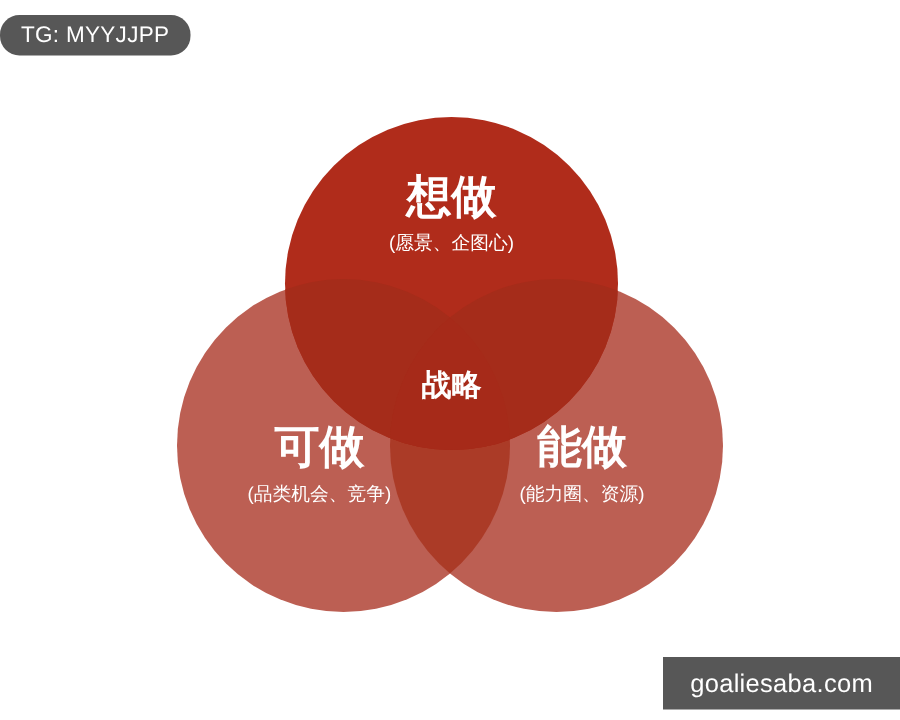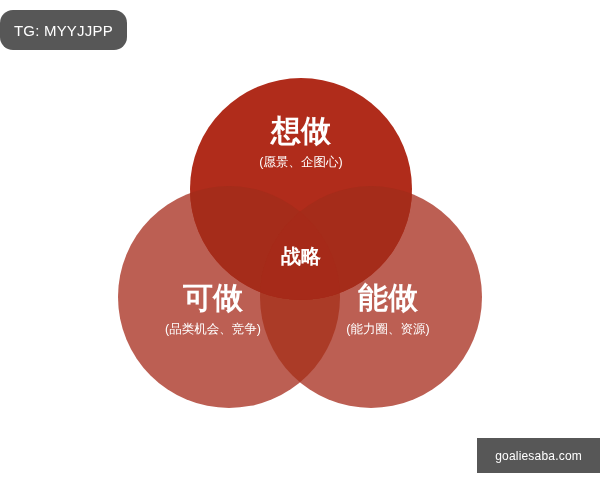--- a/index.html
+++ b/index.html
@@ -23,21 +23,21 @@
     width: 600px;
     height: 480px;
     background: #ffffff;
   }
 
   
   #tg-badge {
     position: absolute;
     left: 0px;
     top: 10px;
-    height: 40px;
+    height: 27px;
     padding: 0 14px 0 14px;
     display: flex;
     align-items: center;
     background: #575757;
     color: #ffffff;
     font-size: 15px;
     letter-spacing: 0.2px;
     white-space: nowrap;
     z-index: 20;
     border-radius: 13px;
@@ -47,21 +47,21 @@
   #watermark {
     position: absolute;
     right: 0px;
     bottom: 7px;
     height: 35px;
     padding: 0 18px;
     display: flex;
     align-items: center;
     background: #575757;
     color: #ffffff;
-    font-size: 12px;
+    font-size: 17px;
     letter-spacing: 0.2px;
     white-space: nowrap;
     z-index: 20;
   }
 
   
   #venn-svg {
     position: absolute;
     left: 0;
     top: 0;

